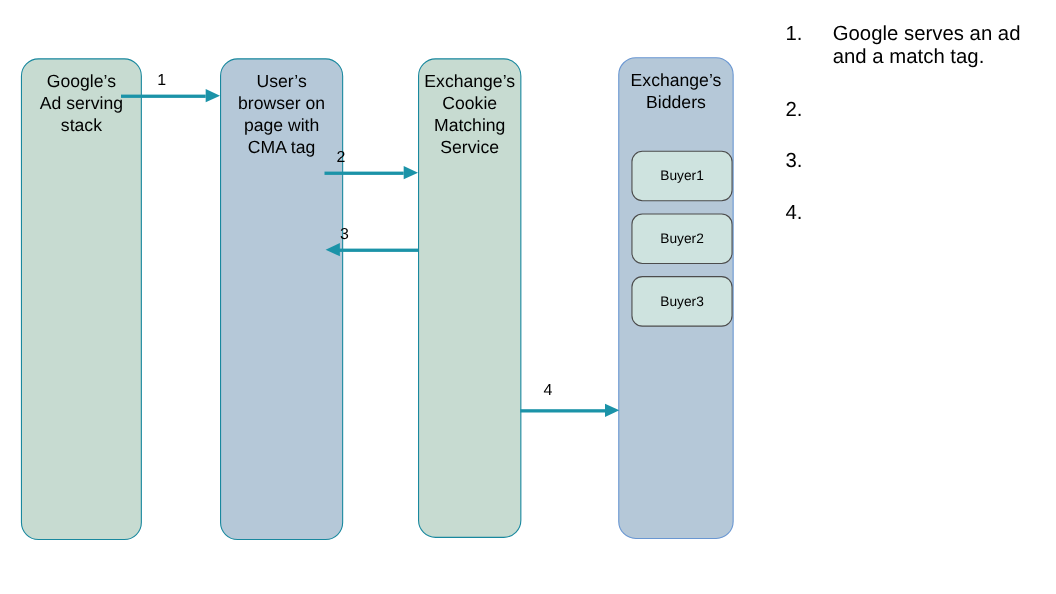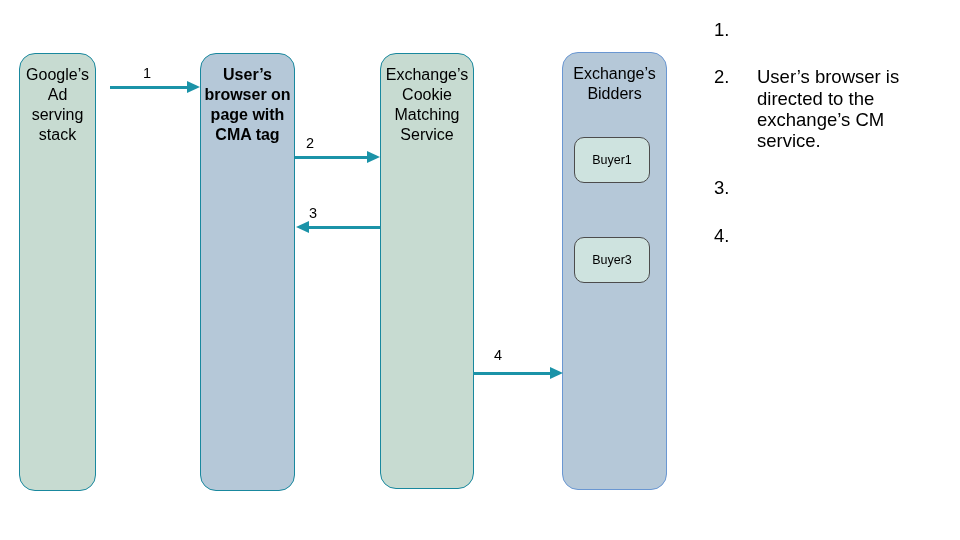--- a/index.html
+++ b/index.html
@@ -6,33 +6,33 @@
   #canvas{
     position:relative;width:960px;height:540px;background:#ffffff;
     font-family:"Liberation Sans",sans-serif;color:#000;overflow:hidden;
   }
   .node{
     position:absolute;box-sizing:border-box;border-radius:16px;
     border:1.5px solid #19889e;text-align:center;
   }
   .node-green{background:#c7dbd1;}
   .node-blue{background:#b5c8d8;}
-  .n1{left:19px;top:53px;width:77px;height:438px;}
-  .n2{left:200px;top:53px;width:95px;height:438px;font-weight:bold;}
+  .n1{left:19px;top:53px;width:110px;height:438px;}
+  .n2{left:200px;top:53px;width:112px;height:438px;}
   .n3{left:380px;top:53px;width:94px;height:436px;}
   .n4{left:562px;top:52px;width:105px;height:438px;border-color:#6a97d2;}
   .node-label{
     padding-top:11px;font-size:16px;line-height:1.25;white-space:pre-line;
   }
   .buyer{
-    position:absolute;left:11px;width:76px;height:46px;box-sizing:border-box;
+    position:absolute;left:11px;width:92px;height:46px;box-sizing:border-box;
     background:#cee3df;border:1.3px solid #4c4c4c;border-radius:10px;
     display:flex;align-items:center;justify-content:center;font-size:12.5px;
   }
-  .b1{top:84px;} .b2{top:141px;} .b3{top:184px;} .bn{top:333px;}
+  .b1{top:84px;} .b2{top:141px;} .b3{top:198px;} .bn{top:333px;}
   .shaft{position:absolute;height:3px;background:#1b93a8;}
   .head{position:absolute;width:0;height:0;border-top:6px solid transparent;border-bottom:6px solid transparent;}
   .head-right{border-left:13px solid #1b93a8;}
   .head-left{border-right:13px solid #1b93a8;}
   .s1{left:110px;top:85.5px;width:77px;} .h1{left:187px;top:81px;}
   .s2{left:295px;top:155.5px;width:72px;} .h2{left:367px;top:151px;}
   .s3{left:308px;top:225.5px;width:72px;} .h3{left:296px;top:221px;}
   .s4{left:473px;top:371.5px;width:77px;} .h4{left:550px;top:367px;}
   .arrow-num{position:absolute;font-size:14.5px;line-height:1;}
   .an1{left:143px;top:66px;} .an2{left:306px;top:136px;}
@@ -66,20 +66,23 @@
 Matching
 Service</div>
   </div>
 
   <div class="node node-blue n4">
     <div class="node-label">Exchange’s
 Bidders</div>
     <div class="buyer b1">
       <span>Buyer1</span>
     </div>
+    <div class="buyer b2">
+      <span>Buyer2</span>
+    </div>
     <div class="buyer b3">
       <span>Buyer3</span>
     </div>
   </div>
 
   <div class="arrow-num an1">1</div>
   <div class="shaft s1"></div>
   <div class="head head-right h1"></div>
 
   <div class="arrow-num an2">2</div>
@@ -90,27 +93,25 @@
   <div class="shaft s3"></div>
   <div class="head head-left h3"></div>
 
   <div class="arrow-num an4">4</div>
   <div class="shaft s4"></div>
   <div class="head head-right h4"></div>
 
   <div class="steps">
     <div class="step">
       <div class="step-num">1.</div>
+      <div class="step-text">Google serves an ad
+and a match tag.</div>
     </div>
     <div class="step">
       <div class="step-num">2.</div>
-      <div class="step-text">User’s browser is
-directed to the
-exchange’s CM
-service.</div>
     </div>
     <div class="step">
       <div class="step-num">3.</div>
     </div>
     <div class="step">
       <div class="step-num">4.</div>
     </div>
   </div>
 
 </div>

